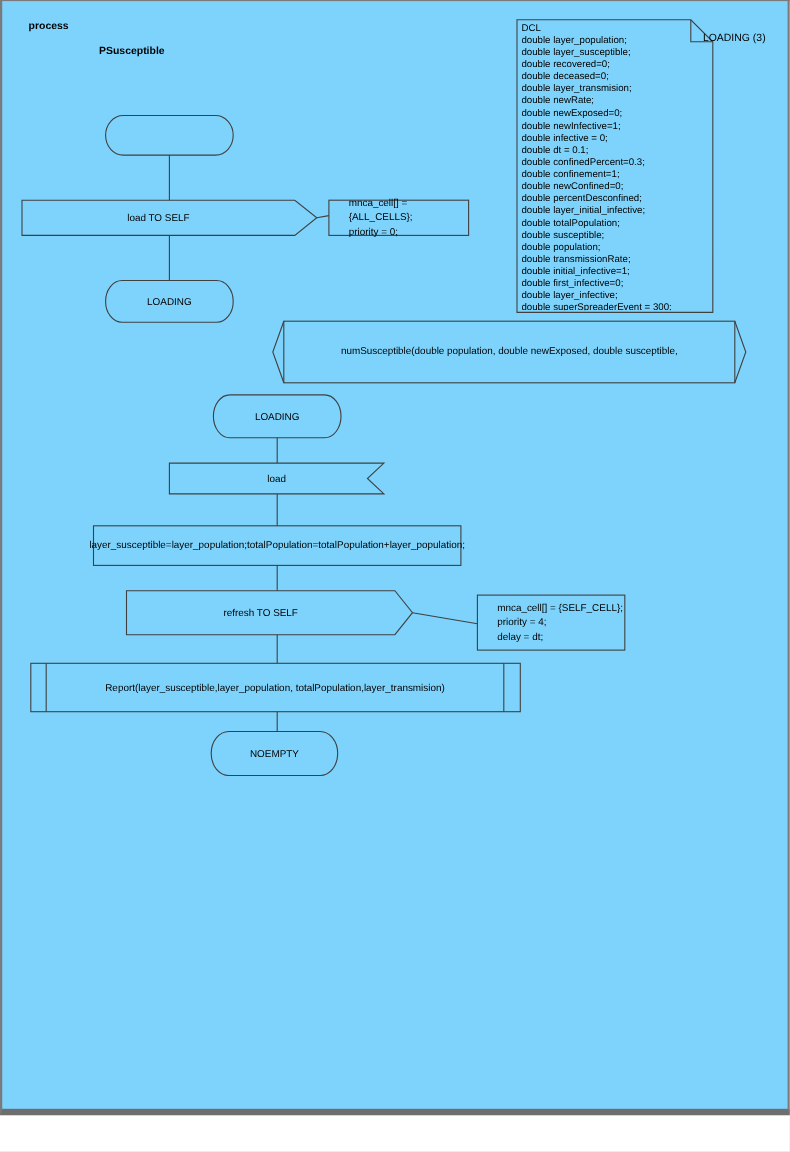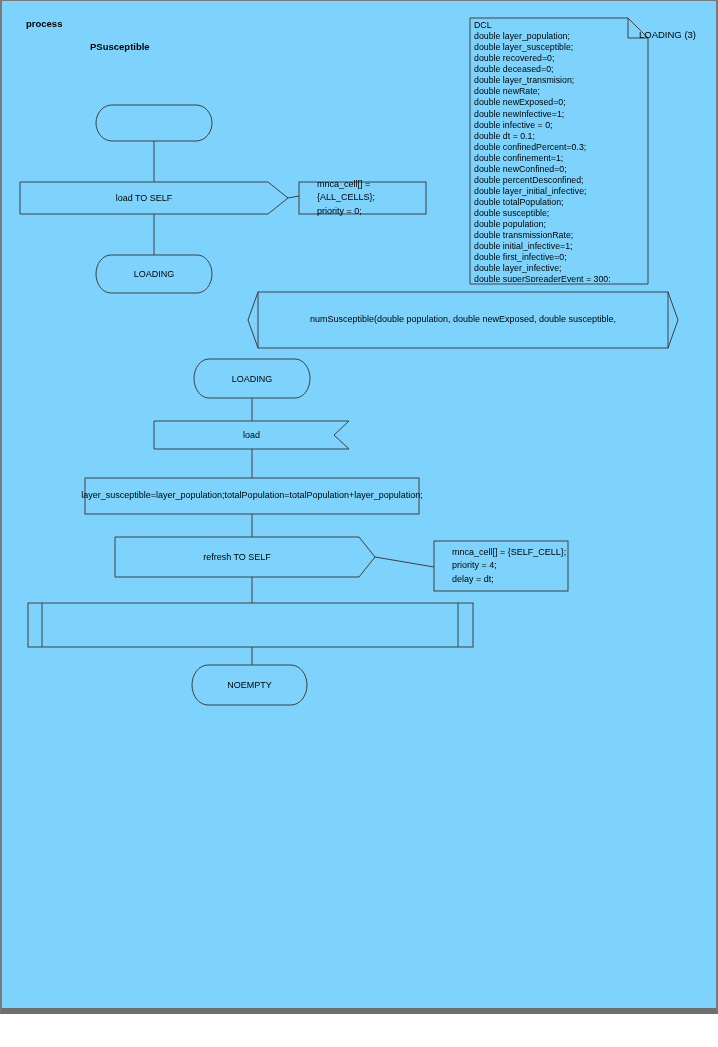--- a/index.html
+++ b/index.html
@@ -151,16 +151,17 @@
     </div>
 
   <div class="node n-out2">refresh TO SELF</div>
 
   <div class="node n-com2 leftalign">
       <div>mnca_cell[] = {SELF_CELL};</div>
       <div>priority = 4;</div>
       <div>delay = dt;</div>
     </div>
 
+  <div class="node n-report">Report(layer_susceptible,layer_population, totalPopulation,layer_transmision)</div>
 
   <div class="node n-noempty">NOEMPTY</div>
 
 </div>
 
 </body></html>

